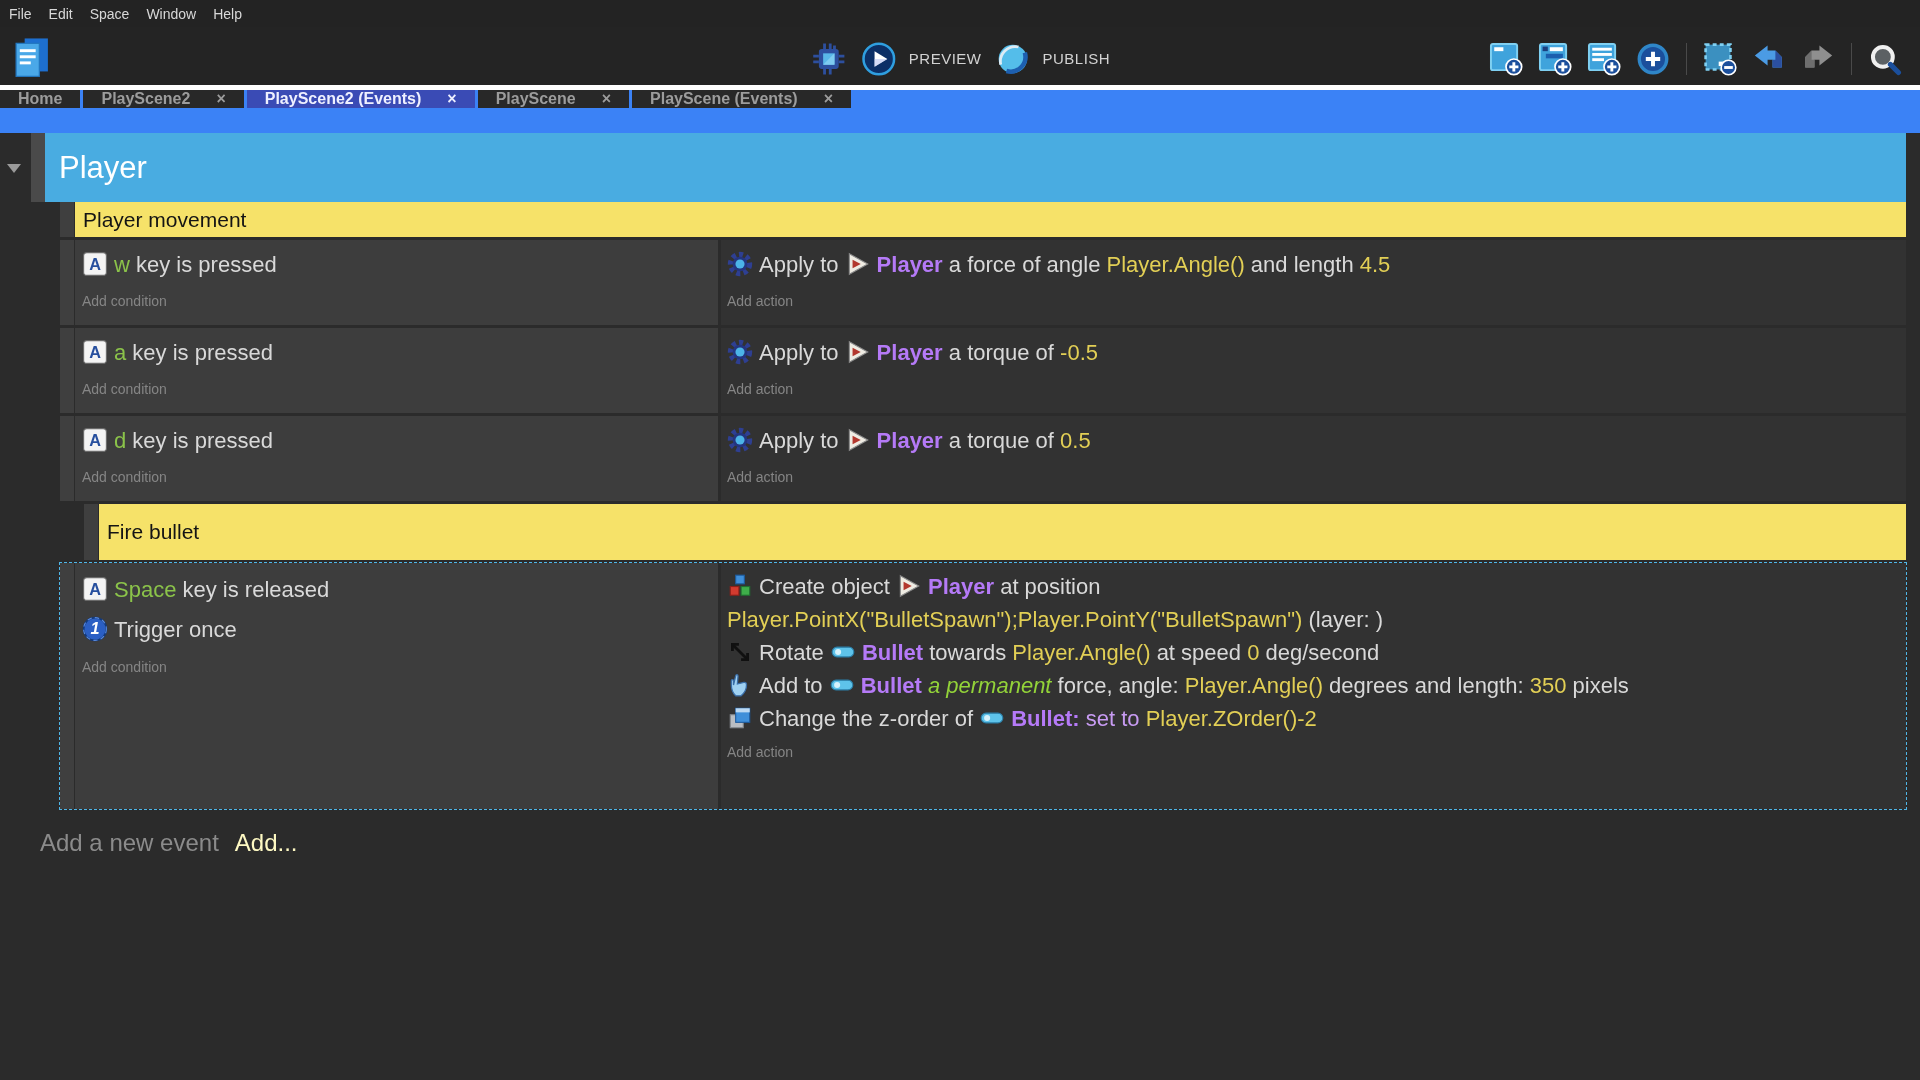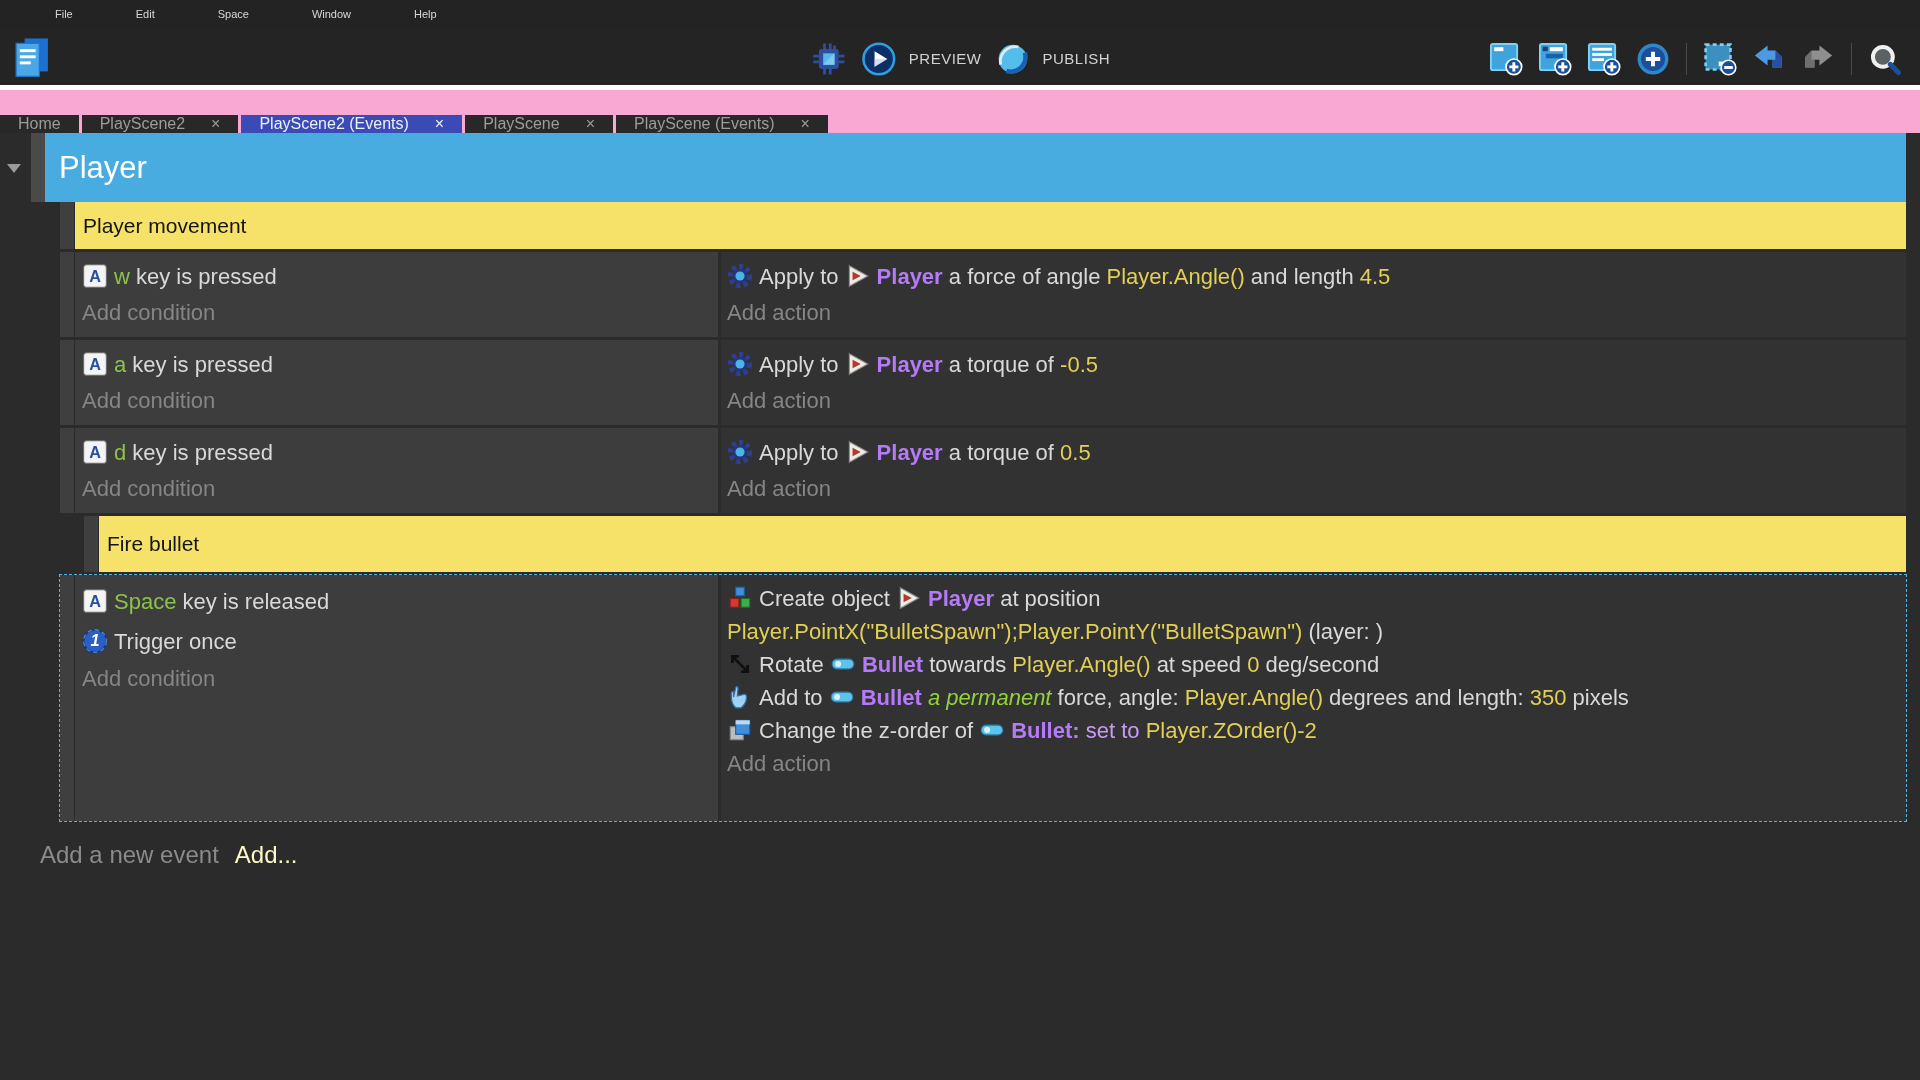--- a/index.html
+++ b/index.html
@@ -3,67 +3,67 @@
 <meta charset="utf-8">
 <style>
   * { margin:0; padding:0; box-sizing:border-box; }
   html,body { width:1920px; height:1080px; overflow:hidden; background:#2b2b2b;
     font-family:"Liberation Sans", sans-serif; }
   .screen { position:relative; width:1920px; height:1080px; background:#2b2b2b; }
 
   
   .menubar { height:27px; background:#232323; display:flex; align-items:center;
     padding-left:9px; gap:17px; }
-  .menubar .mitem { color:#d8d8d8; font-size:11px; cursor:default;margin-left:46px; }
+  .menubar .mitem { color:#d8d8d8; font-size:14px; cursor:default; }
 
   
   .toolbar { position:relative; height:63px; background:#242424; border-bottom:5px solid #ffffff; }
   .tbicon { width:38px; height:38px; display:inline-flex; align-items:center; justify-content:center; }
   .tbicon svg { width:34px; height:34px; }
   .tb-left { position:absolute; left:10px; top:8px; }
   .tb-left .tbicon { width:44px; height:46px; } .tb-left svg { width:40px; height:44px; }
   .tb-center { position:absolute; left:50%; top:0; transform:translateX(-50%); height:63px;
     display:flex; align-items:center; gap:12px; }
   .tb-center .label { color:#d2d2d2; font-size:15px; letter-spacing:.5px; margin-left:2px; }
   .tb-btn { display:flex; align-items:center; gap:9px; cursor:pointer; }
   .tb-right { position:absolute; right:16px; top:0; height:63px; display:flex; align-items:center; gap:11px; }
   .tb-sep { width:1px; height:32px; background:#4a4a4a; margin:0 3px; }
 
   
-  .tabbar { height:43px; background:#f9a8d4; display:flex; align-items:flex-end; }
+  .tabbar { height:43px; background:#3b82f6; display:flex; align-items:flex-start;font-weight:bold; }
   .tab { display:flex; align-items:center; background:#282828; margin-right:3px;
     padding:0 18px; cursor:pointer; }
   .tab .tab-label { color:#9c9c9c; font-size:16px; white-space:nowrap; }
   .tab .close { color:#9c9c9c; font-size:16px; margin-left:26px; line-height:1; }
   .tab.active { background:#3a4bb5; }
   .tab.active .tab-label, .tab.active .close { color:#eef0ff; }
 
   
   .events-area { position:relative; padding-top:0; }
   .fold-arrow { position:absolute; left:7px; top:31px; width:0; height:0;
     border-left:7px solid transparent; border-right:7px solid transparent;
     border-top:9px solid #9a9a9a; cursor:pointer; }
   .group-row { display:flex; height:69px; margin-left:31px; margin-right:14px; }
   .group-strip { width:14px; background:#4a4a4a; margin-right:0; }
   .group-header { flex:1; background:#49ace1; color:#ffffff; font-size:31px;
     display:flex; align-items:center; padding-left:14px; cursor:pointer; }
 
   .rows { margin-left:60px; margin-right:14px; }
   .row { display:flex; margin-bottom:3px; }
   .strip { width:14px; background:#3f3f3f; margin-right:1px; flex:none; }
-  .comment-row { height:47px; }
+  .comment-row { height:35px; }
   .comment-row.tall { height:56px; margin-top:1px;padding-left:24px; }
   .comment-content { flex:1; background:#f6e269; color:#141414; font-size:21px;
     display:flex; align-items:center; padding-left:8px; }
   .event-row { min-height:84px; }
   .cond-cell { width:643px; flex:none; background:#3d3d3d; padding:7px 8px 6px 7px; }
   .gapcol { width:3px; flex:none; }
   .action-cell { flex:1; background:#323232; padding:7px 8px 6px 6px; }
   .line { font-size:22px; line-height:36px; color:#d9d9d9; }
-  .add-link { font-size:22px; line-height:36px; color:#858585; cursor:pointer; }
+  .add-link { font-size:14px; line-height:36px; color:#858585; cursor:pointer; }
   .row.selected { outline:1px dashed #4fb6e8; outline-offset:0; min-height:246px; }
   .row.selected .cond-cell .line { line-height:40px; }
   .row.selected .action-cell .line { line-height:33px; }
   .row.selected .add-link { line-height:34px; }
 
   .plain { color:#d9d9d9; }
   .key   { color:#8bc34a; }
   .obj   { color:#b57af7; font-weight:bold; }
   .expr  { color:#e2cf55; }
   .perm  { color:#93d339;font-style:italic; }

